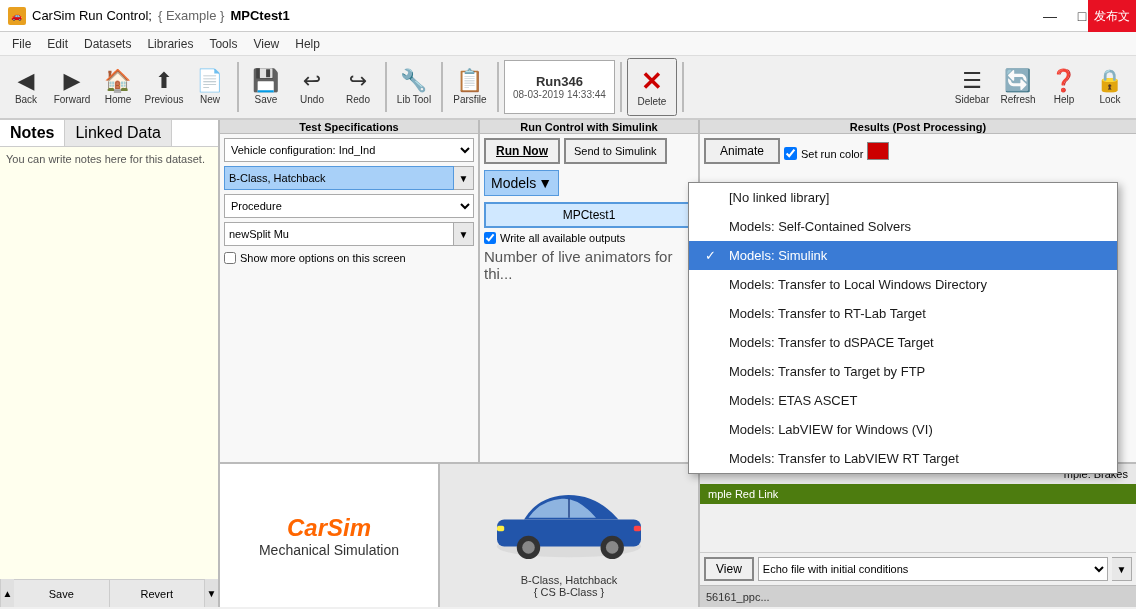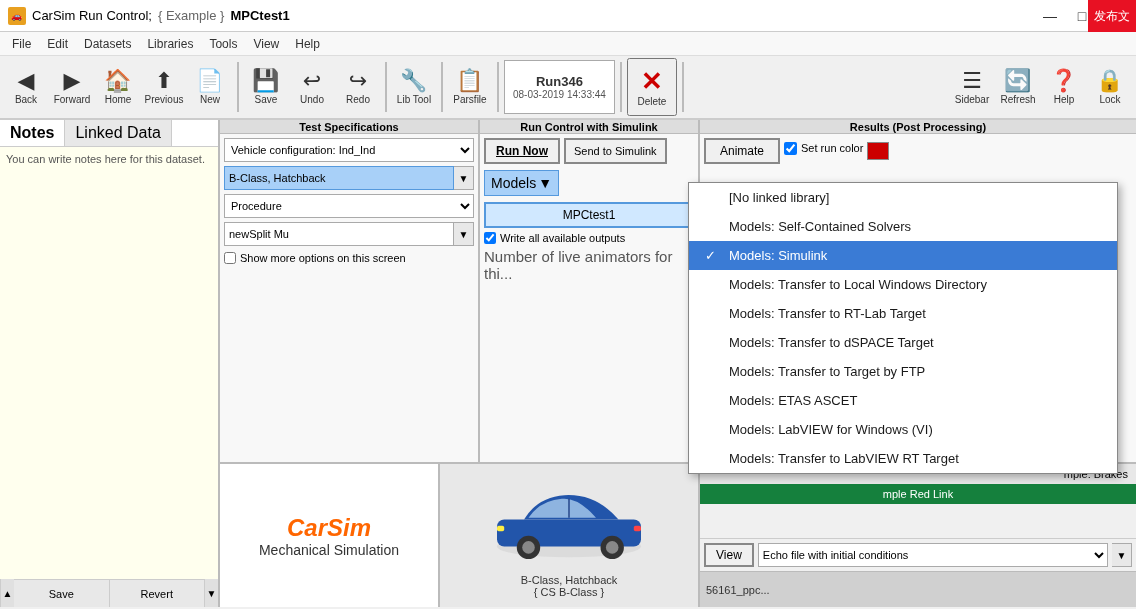--- a/index.html
+++ b/index.html
@@ -67,21 +67,21 @@
     .models-dropdown-btn { display: flex; align-items: center; gap: 2px; padding: 4px 6px; background: #a8d0f8; border: 1px solid #5599dd; cursor: pointer; font-size: 14px; position: relative; }
     .mpc-input { width: 100%; height: 26px; font-size: 12px; border: 2px solid #5599dd; background: #d0e8ff; padding: 0 4px; text-align: center; margin-bottom: 4px; }
     .write-outputs { display: flex; align-items: center; gap: 4px; font-size: 11px; }
     .write-outputs input { width: 12px; height: 12px; }
     .live-anim-text { font-size: 15px; color: #555; margin-top: 4px; }
 
     
     .results-section { flex: 1; padding: 4px; background: #f8f8f8; }
     .results-top { display: flex; align-items: center; gap: 4px; margin-bottom: 6px; }
     .animate-btn { padding: 4px 14px; background: #f0f0f0; border: 2px solid #888; cursor: pointer; font-size: 12px; }
-    .set-run-color { display: flex; align-items: flex-start; gap: 4px; font-size: 11px; }
+    .set-run-color { display: flex; align-items: flex-end; gap: 4px; font-size: 11px; }
     .color-box { width: 22px; height: 18px; background: #cc0000; border: 1px solid #888; cursor: pointer; }
 
     
     .models-dropdown-menu { position: absolute; top: 182px; left: 688px; width: 430px; background: white; border: 1px solid #888; box-shadow: 3px 3px 8px rgba(0,0,0,0.3); z-index: 1000; }
     .dropdown-item { padding: 7px 16px; font-size: 13px; color: #1a1a1a; cursor: pointer; display: flex; align-items: center; gap: 8px; }
     .dropdown-item.selected { background: #3a7bd5; color: white; }
     .dropdown-item.selected .check-icon { color: white; }
     .check-icon { width: 16px; font-size: 13px; }
 
     
@@ -89,26 +89,26 @@
     .carsim-branding { width: 220px; background: white; display: flex; flex-direction: column; align-items: center; justify-content: center; border-right: 2px solid #bbb; padding: 8px; }
     .car-logo { font-size: 24px; font-weight: bold; }
     .car-logo span { color: #ff6600; font-style: italic; }
     .mech-sim { font-size: 14px; color: #333; }
     .car-image-area { flex: 1; background: #e8e8e8; display: flex; flex-direction: column; align-items: center; justify-content: center; border-right: 2px solid #bbb; position: relative; max-width: 260px; }
     .car-svg { width: 180px; height: 100px; }
     .car-label { font-size: 11px; text-align: center; color: #333; }
     .right-lower { flex: 1; background: #f0f0f0; display: flex; flex-direction: column; }
     .right-lower-top { flex: 1; display: flex; flex-direction: column; }
     .sample-brakes { background: #e8e8e8; padding: 4px 8px; font-size: 11px; text-align: right; }
-    .red-link-bar { background: #15803d; color: white; padding: 4px 16px; font-size: 11px; cursor: pointer; text-align: center; }
+    .red-link-bar { background: #4d7c0f; color: white; padding: 4px 8px; font-size: 11px; cursor: pointer; }
     .echo-row { display: flex; align-items: center; gap: 4px; padding: 4px; border-top: 1px solid #ccc; }
     .view-btn { padding: 3px 10px; background: #f0f0f0; border: 2px solid #888; cursor: pointer; font-size: 12px; }
     .echo-select { flex: 1; height: 24px; font-size: 11px; border: 1px solid #aaa; background: white; }
     .echo-arrow-btn { width: 20px; height: 24px; border: 1px solid #aaa; border-left: none; background: #e8e8e8; cursor: pointer; font-size: 10px; display: flex; align-items: center; justify-content: center; }
-    .coord-bar { background: #d0d0d0; height: 36px; display: flex; align-items: center; padding: 0 6px; font-size: 11px; color: #333; border-top: 1px solid #bbb; }
+    .coord-bar { background: #d0d0d0; height: 22px; display: flex; align-items: center; padding: 0 6px; font-size: 11px; color: #333; border-top: 1px solid #bbb; }
   </style>
 </head>
 <body>
 
 <div class="title-bar">
   <div class="title-left">
     <div class="title-icon">🚗</div>
     <span class="title-app">CarSim Run Control;</span>
     <span class="title-example">{ Example }</span>
     <span class="title-name">MPCtest1</span>

